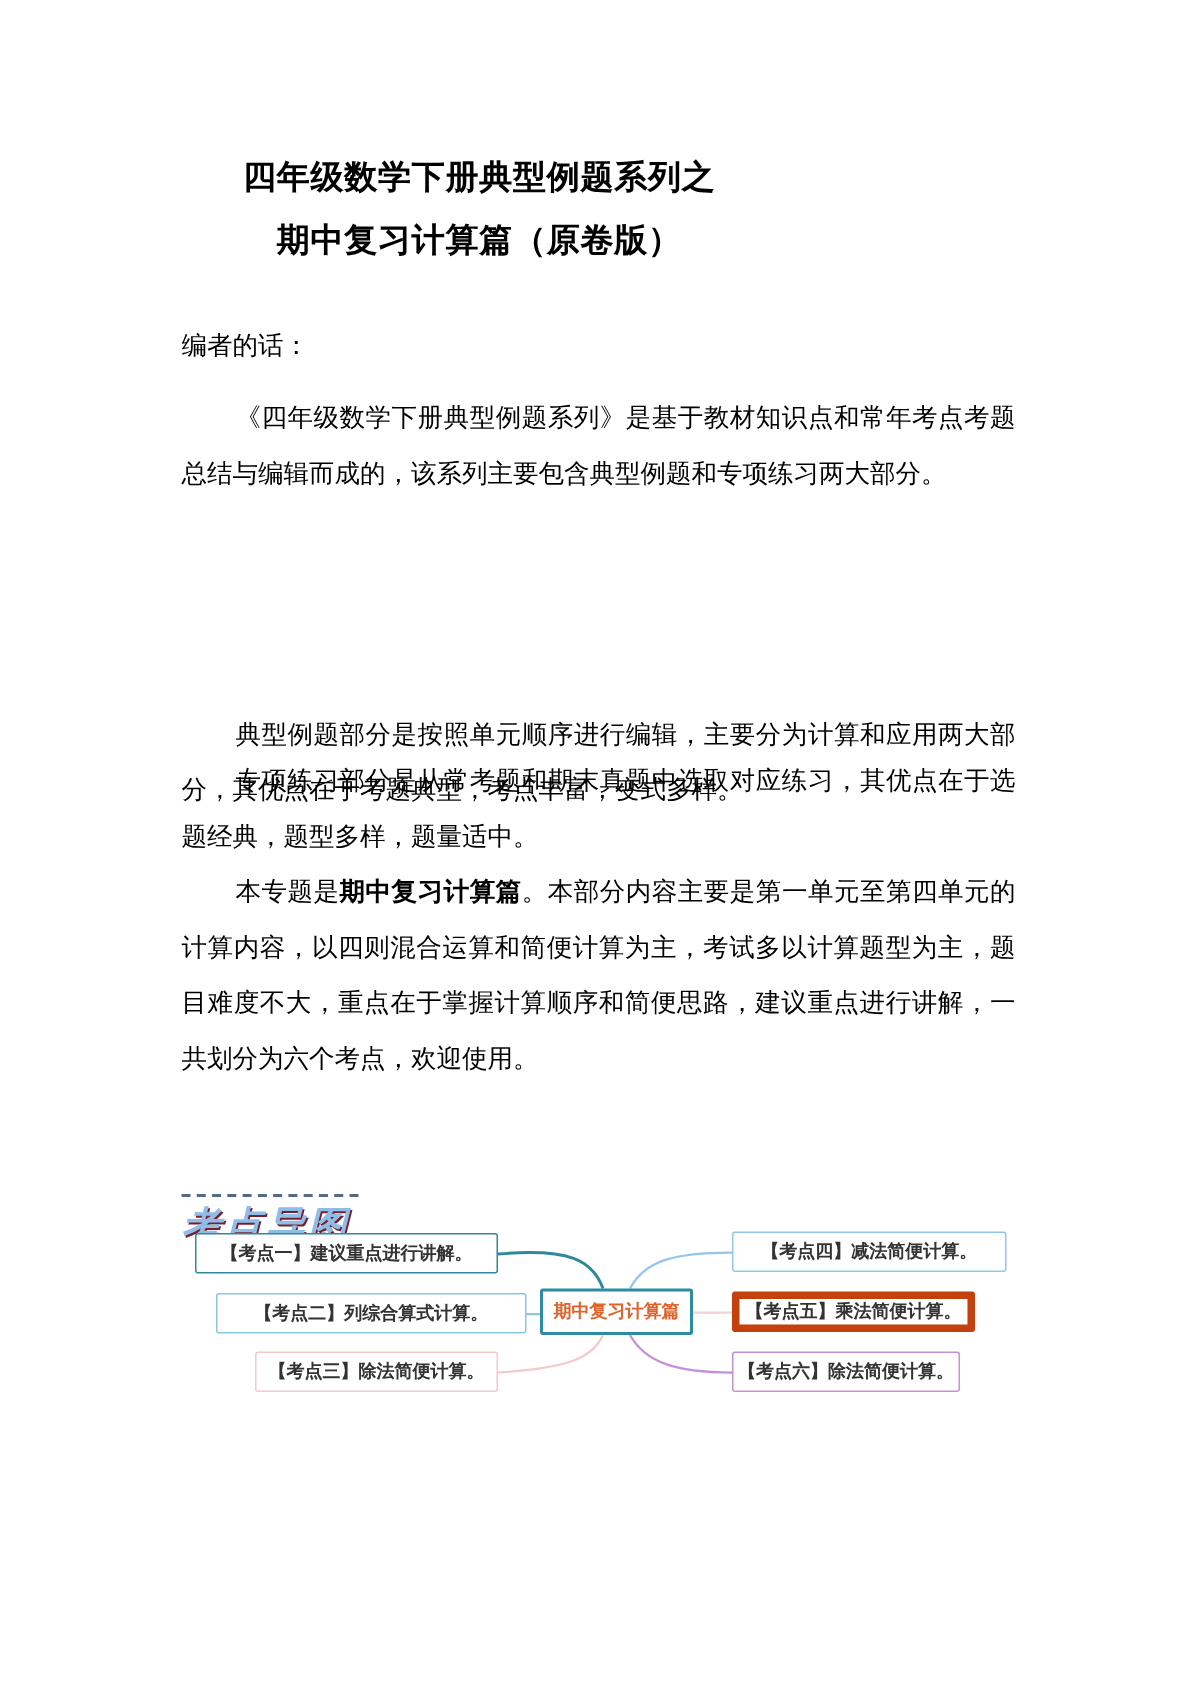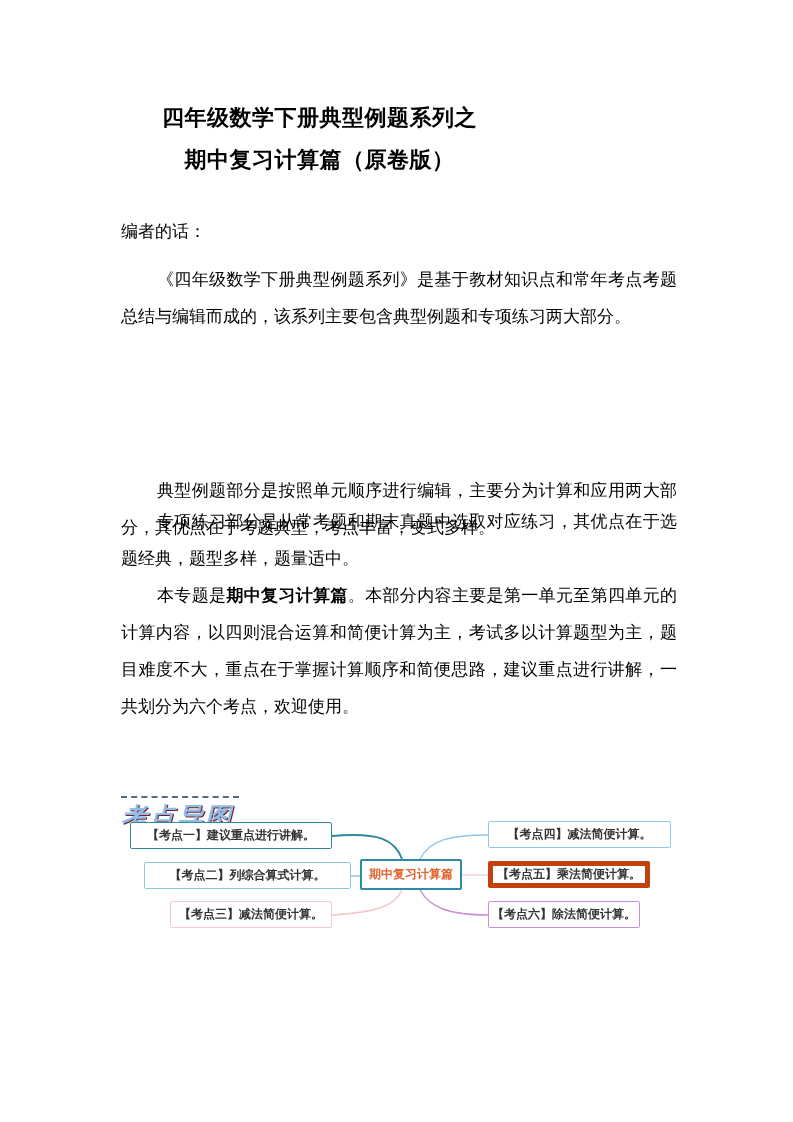--- a/index.html
+++ b/index.html
@@ -56,16 +56,16 @@
   <path d="M332 876 L 360 876" stroke="#8cc7e0" stroke-width="1.5" fill="none"></path>
   <path d="M332 915 C 380 912, 395 905, 402 890" stroke="#f3c9cb" stroke-width="1.5" fill="none"></path>
   <path d="M420 859 C 430 840, 450 835, 488 835" stroke="#93c6ea" stroke-width="1.5" fill="none"></path>
   <path d="M462 875 L 488 875" stroke="#f3d2d3" stroke-width="1.5" fill="none"></path>
   <path d="M420 890 C 430 908, 450 915, 488 915" stroke="#c690d6" stroke-width="1.5" fill="none"></path>
 </svg>
 
 <div class="box center">期中复习计算篇</div>
 <div class="box b1">【考点一】建议重点进行讲解。</div>
 <div class="box b2">【考点二】列综合算式计算。</div>
-<div class="box b3">【考点三】减法简便计算。</div>
+<div class="box b3">【考点三】除法简便计算。</div>
 <div class="box b4">【考点四】减法简便计算。</div>
 <div class="box b5">【考点五】乘法简便计算。</div>
 <div class="box b6">【考点六】除法简便计算。</div>
 
 </body></html>

